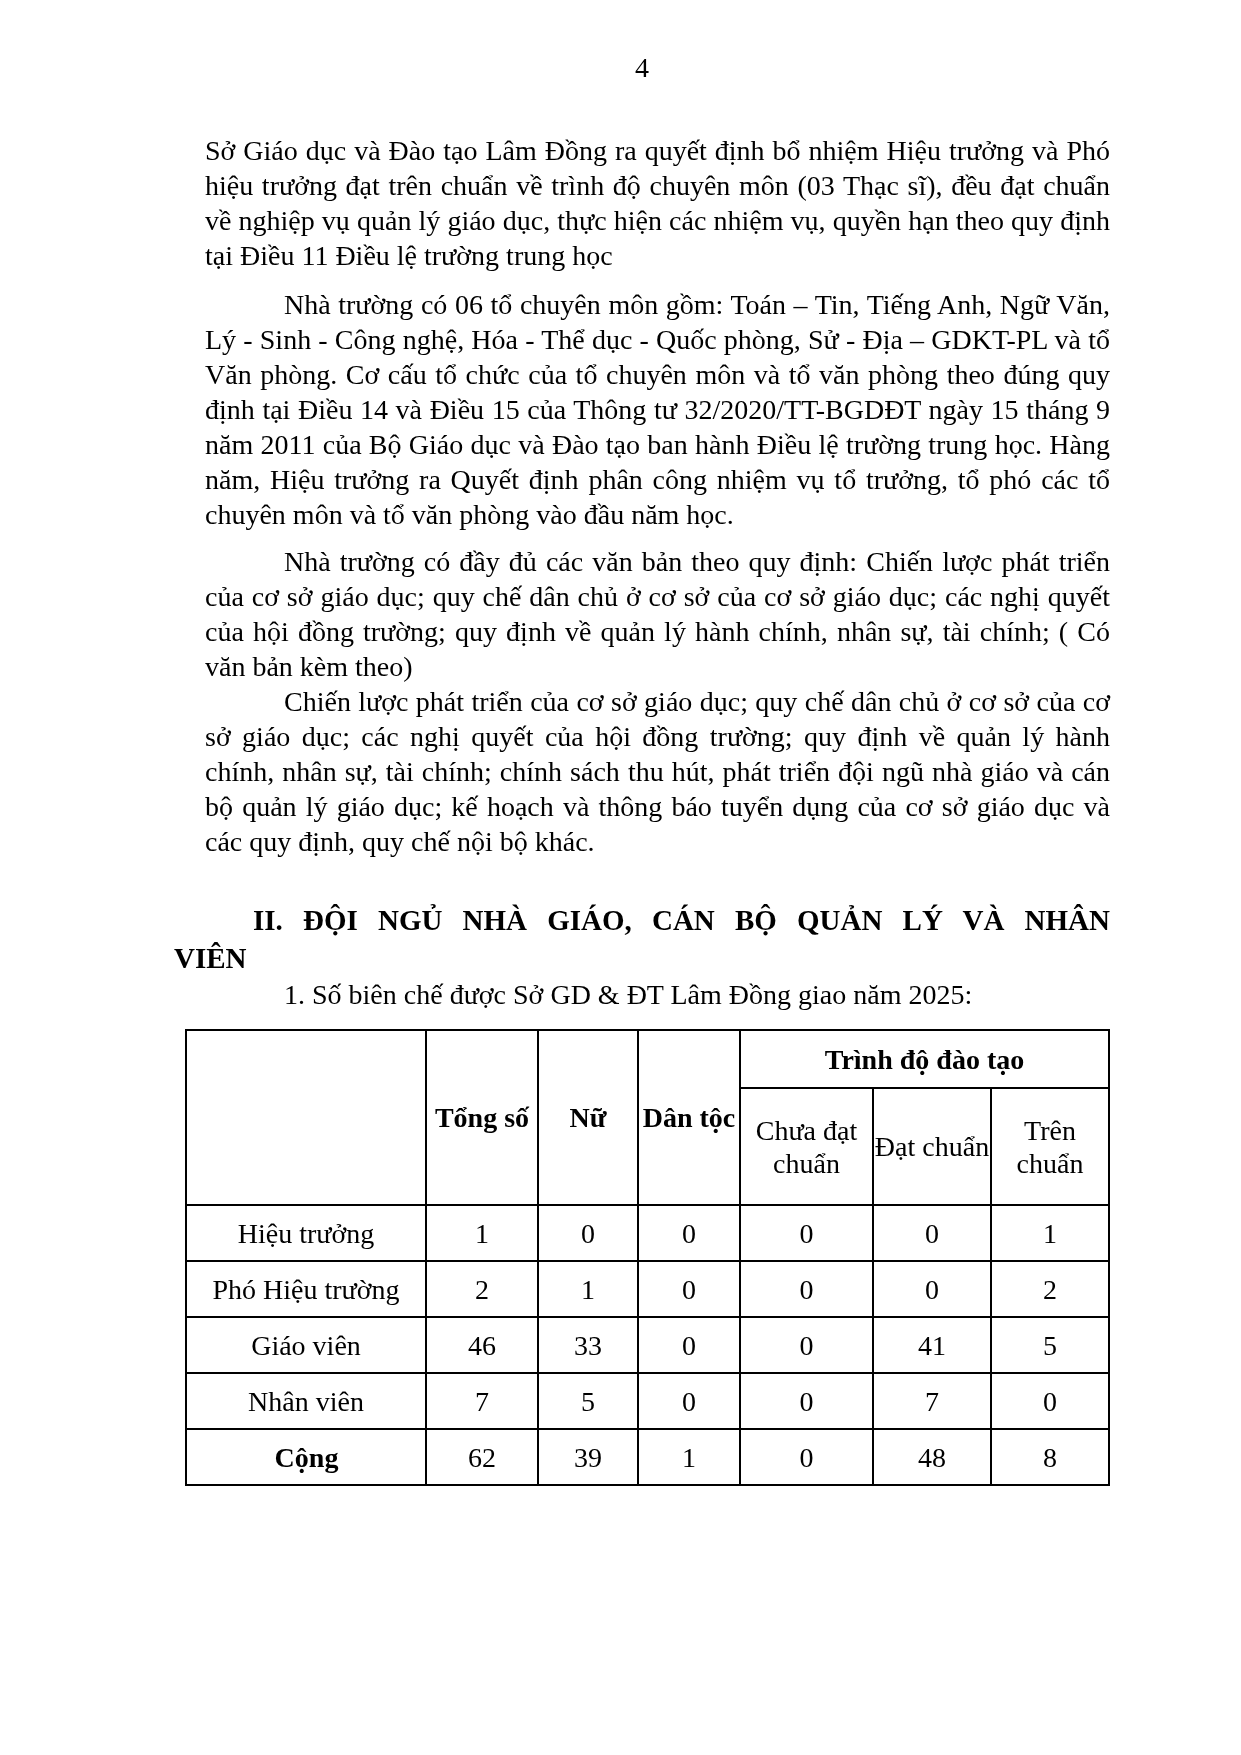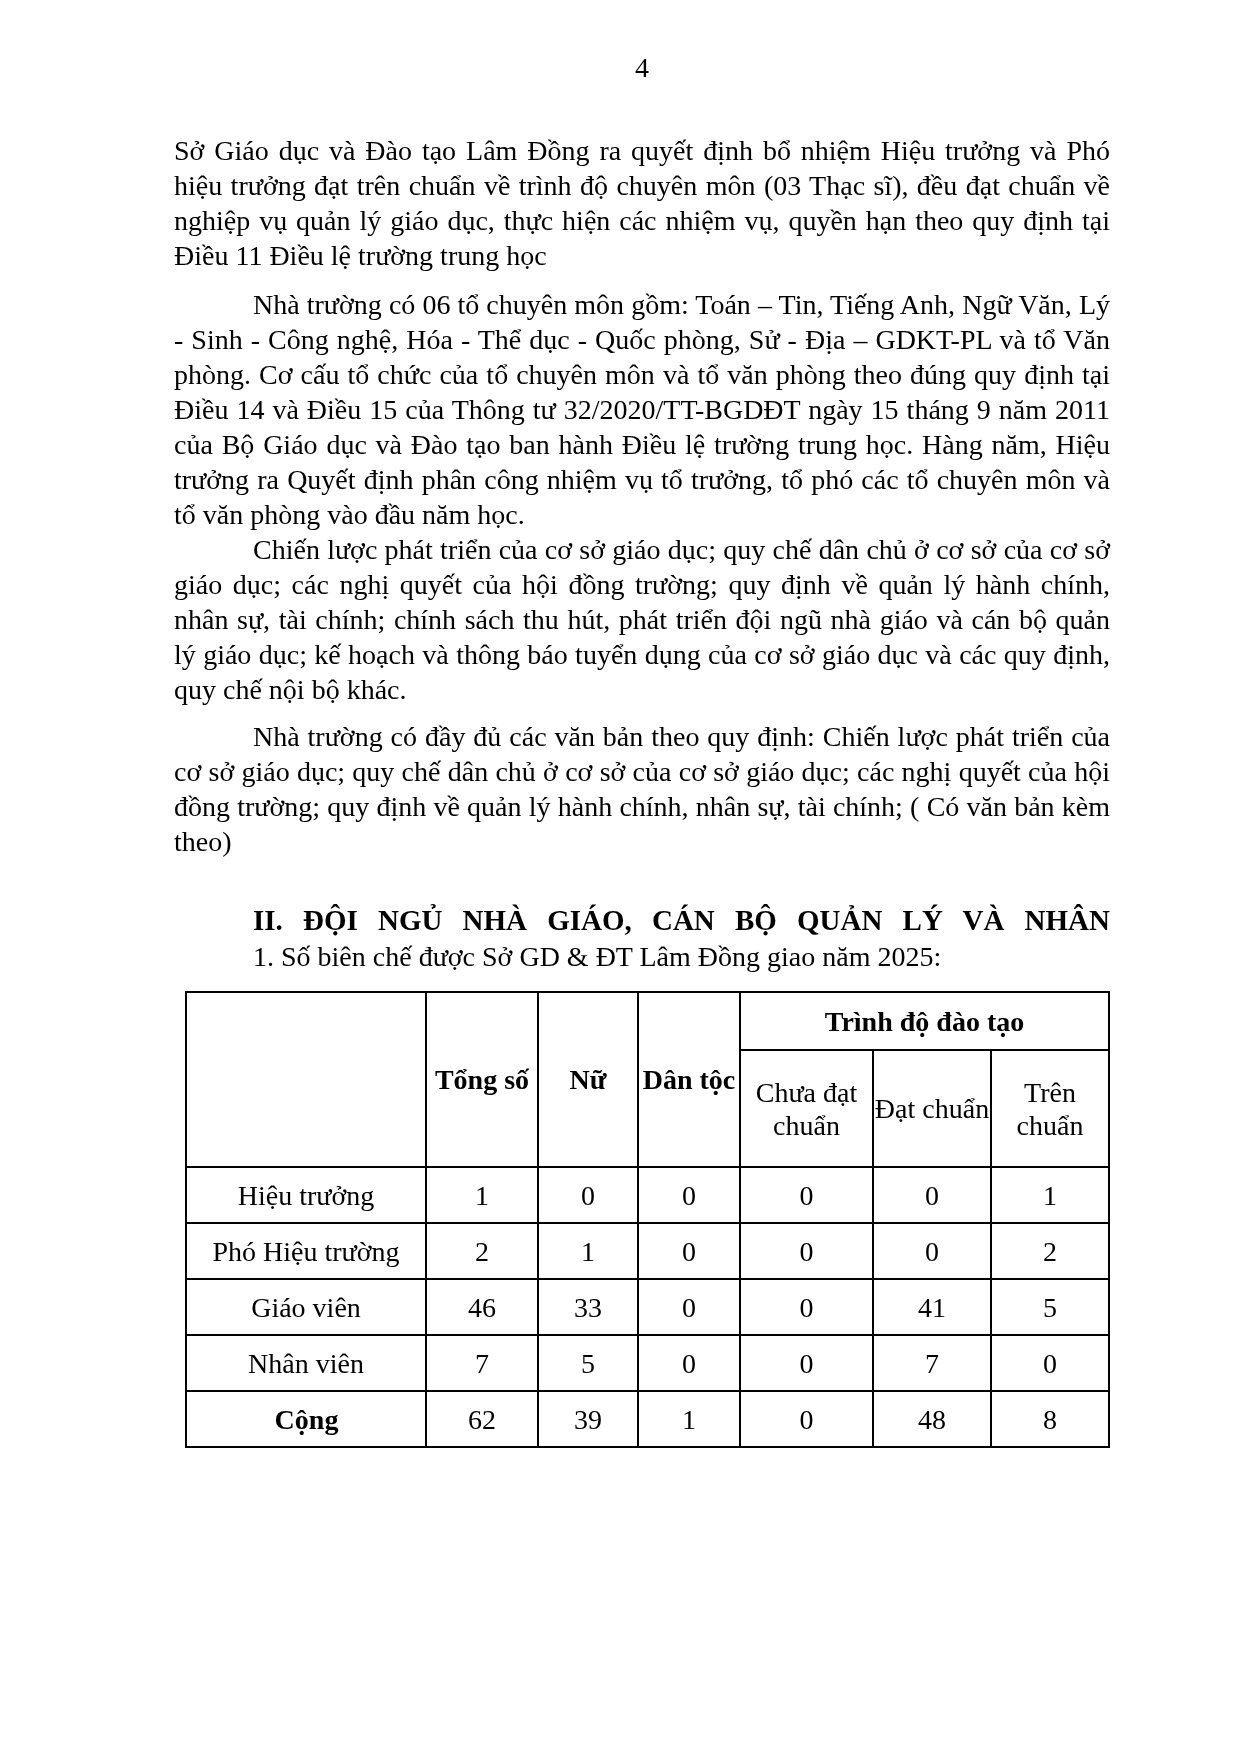--- a/index.html
+++ b/index.html
@@ -16,20 +16,21 @@
   }
   .page-number {
     font-size: 28px;
     line-height: 35px;
     text-align: center;
   }
   .para {
     font-size: 28px;
     line-height: 35px;
     text-align: justify;
+    margin-left: 31px;
   }
   .ind { text-indent: 79px; }
   .bold { font-weight: bold; }
   .p1 { margin-top: 48px; }
   .p2 { margin-top: 14px; }
   .h8 { margin-top: 4px; }
   .p3 { margin-top: 0; }
   .p4 { margin-top: 12px; }
   .h2-line1 {
     margin-top: 42px;
@@ -76,26 +77,27 @@
 
 <div class="page">
 
   <div class="page-number">4</div>
 
   <p class="para p1">Sở Giáo dục và Đào tạo Lâm Đồng ra quyết định bổ nhiệm Hiệu trưởng và Phó hiệu trưởng đạt trên chuẩn về trình độ chuyên môn (03 Thạc sĩ), đều đạt chuẩn về nghiệp vụ quản lý giáo dục, thực hiện các nhiệm vụ, quyền hạn theo quy định tại Điều 11 Điều lệ trường trung học</p>
 
   <p class="para ind p2">Nhà trường có 06 tổ chuyên môn gồm: Toán – Tin, Tiếng Anh, Ngữ Văn, Lý - Sinh - Công nghệ, Hóa - Thể dục - Quốc phòng, Sử - Địa – GDKT-PL và tổ Văn phòng. Cơ cấu tổ chức của tổ chuyên môn và tổ văn phòng theo đúng quy định tại Điều 14 và Điều 15 của Thông tư 32/2020/TT-BGDĐT ngày 15 tháng 9 năm 2011 của Bộ Giáo dục và Đào tạo ban hành Điều lệ trường trung học. Hàng năm, Hiệu trưởng ra Quyết định phân công nhiệm vụ tổ trưởng, tổ phó các tổ chuyên môn và tổ văn phòng vào đầu năm học.</p>
 
 
+  <p class="para ind p4">Nhà trường có đầy đủ các văn bản theo quy định: Chiến lược phát triển của cơ sở giáo dục; quy chế dân chủ ở cơ sở của cơ sở giáo dục; các nghị quyết của hội đồng trường; quy định về quản lý hành chính, nhân sự, tài chính; ( Có văn bản kèm theo)</p>
+
   <p class="para ind p3">Chiến lược phát triển của cơ sở giáo dục; quy chế dân chủ ở cơ sở của cơ sở giáo dục; các nghị quyết của hội đồng trường; quy định về quản lý hành chính, nhân sự, tài chính; chính sách thu hút, phát triển đội ngũ nhà giáo và cán bộ quản lý giáo dục; kế hoạch và thông báo tuyển dụng của cơ sở giáo dục và các quy định, quy chế nội bộ khác.</p>
-
-  <p class="para ind p4">Nhà trường có đầy đủ các văn bản theo quy định: Chiến lược phát triển của cơ sở giáo dục; quy chế dân chủ ở cơ sở của cơ sở giáo dục; các nghị quyết của hội đồng trường; quy định về quản lý hành chính, nhân sự, tài chính; ( Có văn bản kèm theo)</p>
 
   <div>
     <div class="h2-line1">II. ĐỘI NGỦ NHÀ GIÁO, CÁN BỘ QUẢN LÝ VÀ NHÂN</div>
+    <div class="h2-line2">VIÊN</div>
   </div>
 
   <p class="para ind item1">1. Số biên chế được Sở GD &amp; ĐT Lâm Đồng giao năm 2025:</p>
 
   <table class="staffing">
     <colgroup>
       <col style="width:240px">
       <col style="width:112px">
       <col style="width:100px">
       <col style="width:102px">

